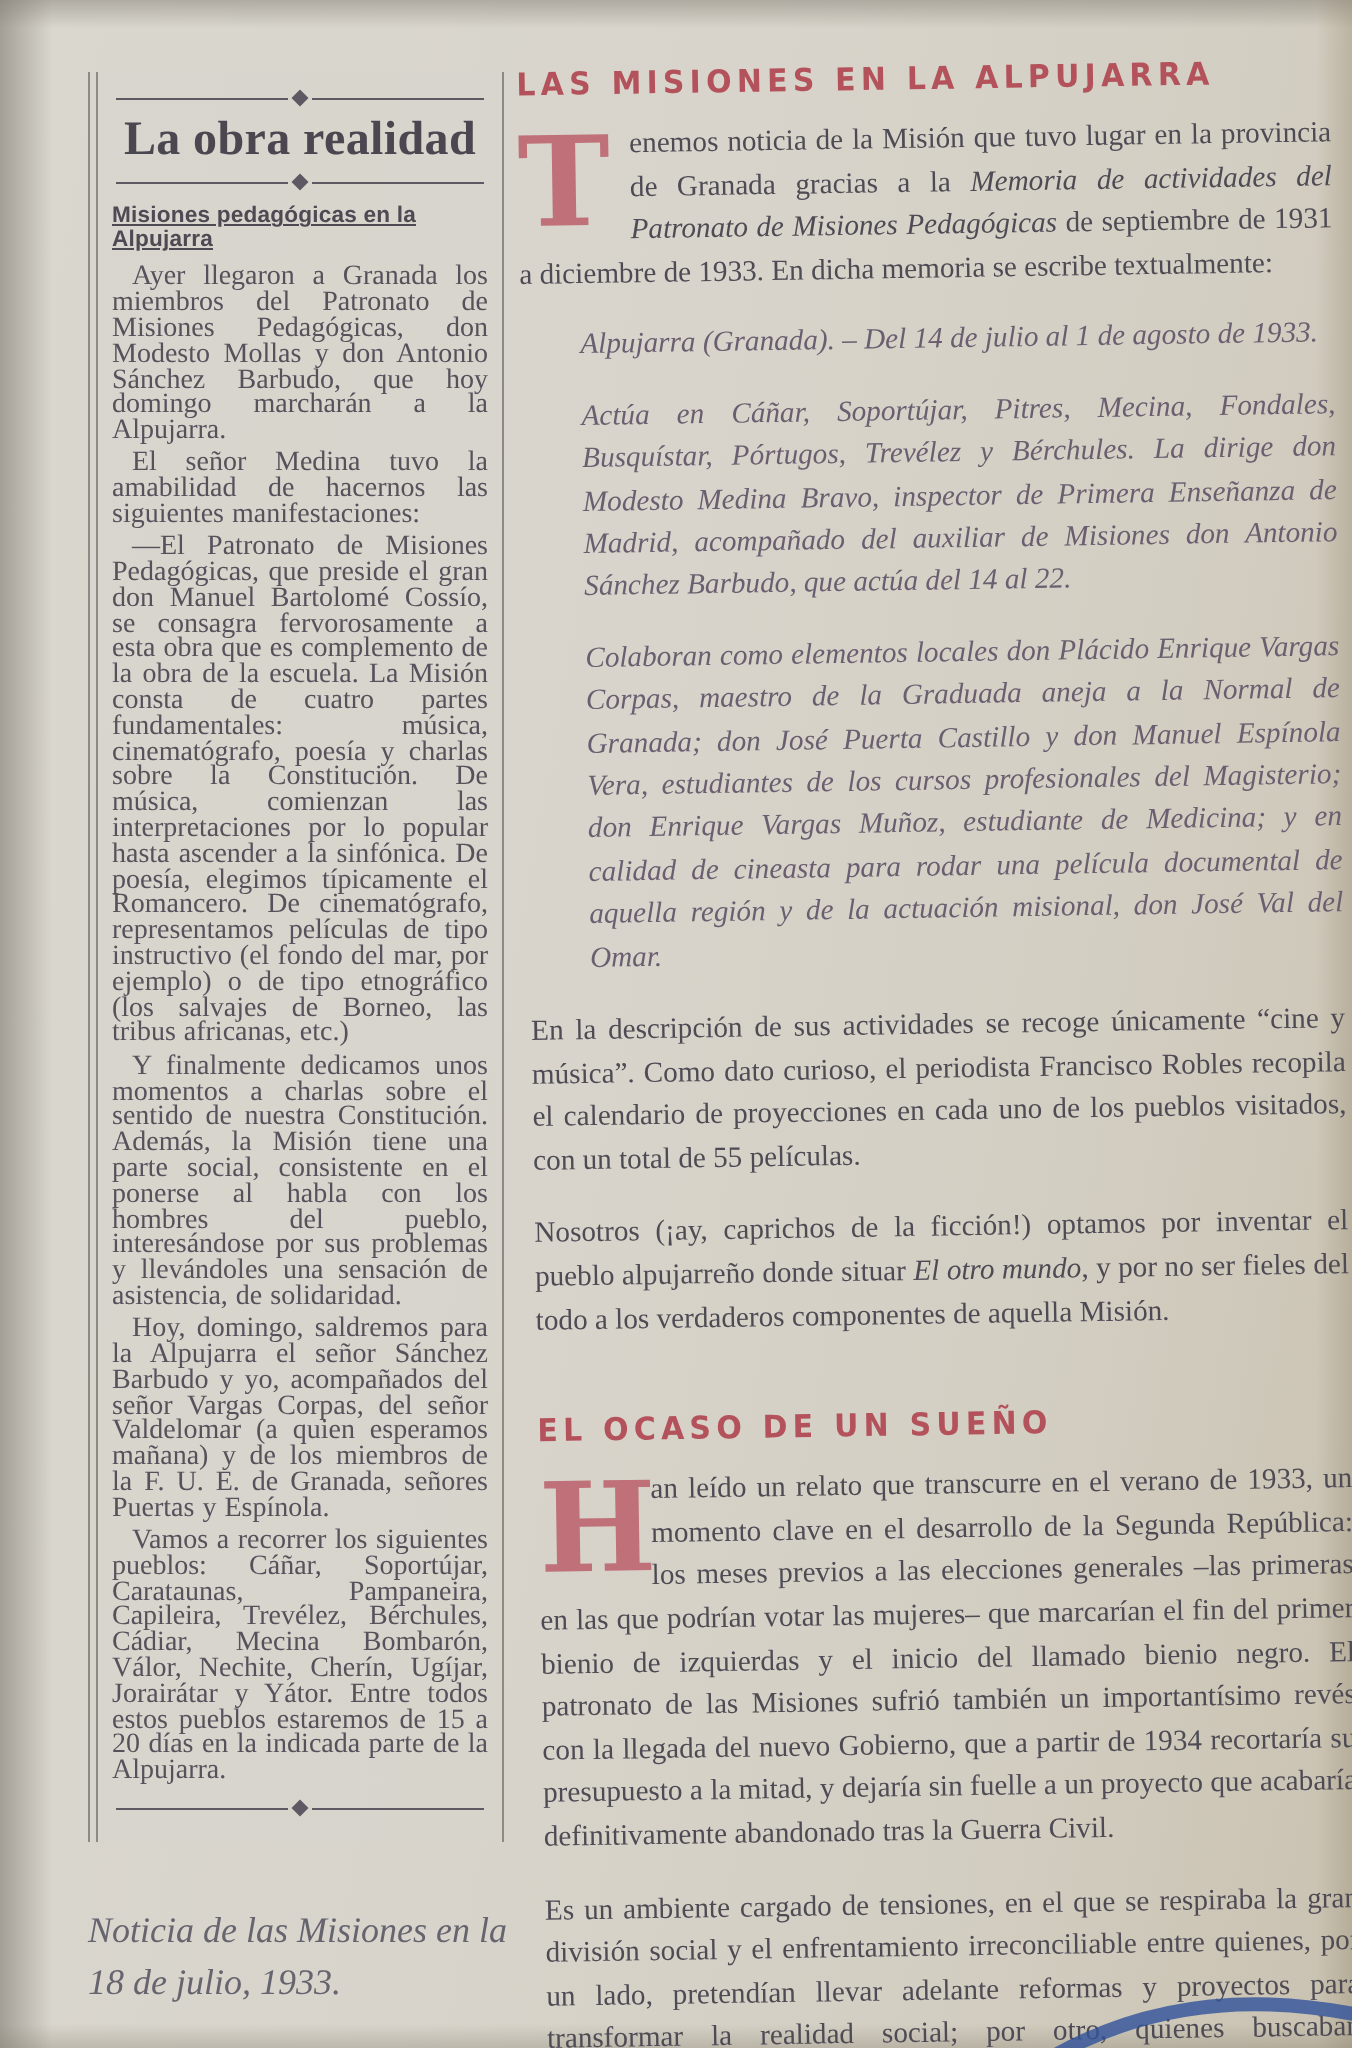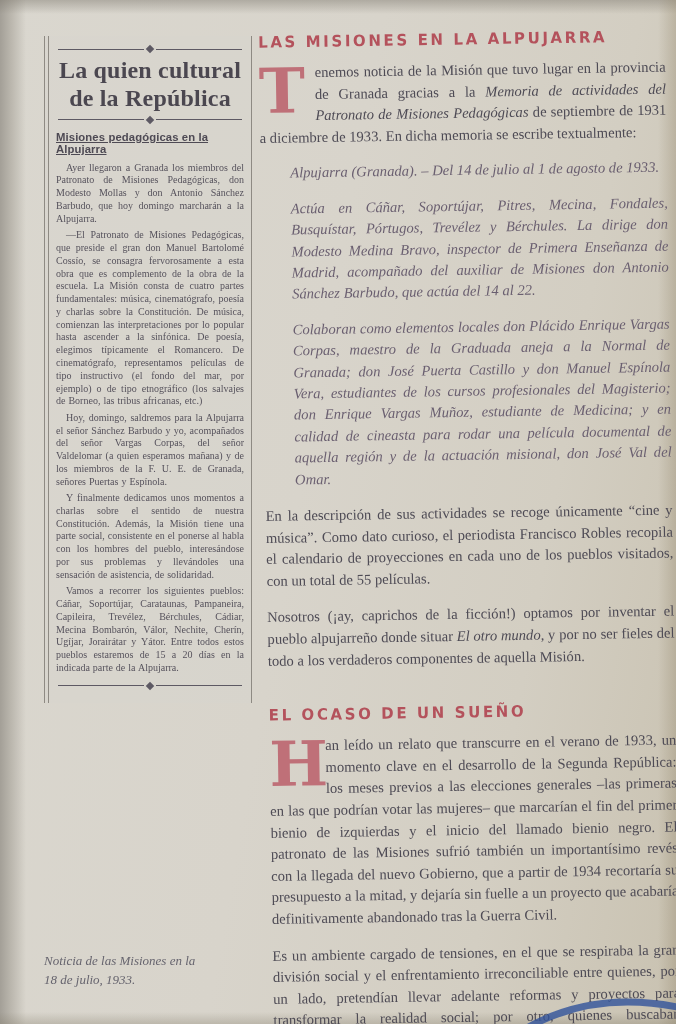--- a/index.html
+++ b/index.html
@@ -55,26 +55,26 @@
   .clip-title{
     text-align:center;font-weight:700;font-size:24px;line-height:1.18;
     color:#4b4750;letter-spacing:.2px;margin:4px 0 2px 0;
     font-family:"Liberation Serif", serif;
   }
   .clip-subtitle{
     font-family:"Liberation Sans", sans-serif;font-weight:700;
     font-size:11.3px;color:#4e4a54;margin:8px 0 7px 0;letter-spacing:.1px;text-decoration:underline;
   }
   .clip-body p{
-    font-size:10px;line-height:12.8px;text-align:justify;text-indent:10px;
+    font-size:14px;line-height:12.8px;text-align:justify;text-indent:10px;
     margin:0 0 3.5px 0;word-spacing:.5px;
   }
   .clip-caption{
     position:absolute;left:44px;top:952px;width:240px;
-    font-style:italic;font-size:13px;line-height:1.45;color:#66646e;
+    font-style:italic;font-size:18px;line-height:1.45;color:#66646e;
   }
 
   
   .article{
     position:absolute;left:258px;top:33px;width:407px;
     transform:rotate(-0.9deg);transform-origin:0 0;
     color:#4e4b55;
   }
   .deco-heading{
     font-family:"DejaVu Sans", sans-serif;font-weight:800;
@@ -107,34 +107,34 @@
   <div class="edge-right"></div>
   <div class="edge-bottom"></div>
 
   <div class="clipping">
     <div class="rule">
       <span class="rl"></span>
         <span class="diamond"></span>
         <span class="rl"></span>
     </div>
     <div class="clip-title">
-      <div>La quien cultural</div>
-      <div>de la República</div>
+      <div>La obra realidad</div>
     </div>
     <div class="rule">
       <span class="rl"></span>
         <span class="diamond"></span>
         <span class="rl"></span>
     </div>
     <div class="clip-subtitle">Misiones pedagógicas en la Alpujarra</div>
     <div class="clip-body">
       <p>Ayer llegaron a Granada los miembros del Patronato de Misiones Pedagógicas, don Modesto Mollas y don Antonio Sánchez Barbudo, que hoy domingo marcharán a la Alpujarra.</p>
+      <p>El señor Medina tuvo la amabilidad de hacernos las siguientes manifestaciones:</p>
       <p>—El Patronato de Misiones Pedagógicas, que preside el gran don Manuel Bartolomé Cossío, se consagra fervorosamente a esta obra que es complemento de la obra de la escuela. La Misión consta de cuatro partes fundamentales: música, cinematógrafo, poesía y charlas sobre la Constitución. De música, comienzan las interpretaciones por lo popular hasta ascender a la sinfónica. De poesía, elegimos típicamente el Romancero. De cinematógrafo, representamos películas de tipo instructivo (el fondo del mar, por ejemplo) o de tipo etnográfico (los salvajes de Borneo, las tribus africanas, etc.)</p>
+      <p>Y finalmente dedicamos unos momentos a charlas sobre el sentido de nuestra Constitución. Además, la Misión tiene una parte social, consistente en el ponerse al habla con los hombres del pueblo, interesándose por sus problemas y llevándoles una sensación de asistencia, de solidaridad.</p>
       <p>Hoy, domingo, saldremos para la Alpujarra el señor Sánchez Barbudo y yo, acompañados del señor Vargas Corpas, del señor Valdelomar (a quien esperamos mañana) y de los miembros de la F. U. E. de Granada, señores Puertas y Espínola.</p>
-      <p>Y finalmente dedicamos unos momentos a charlas sobre el sentido de nuestra Constitución. Además, la Misión tiene una parte social, consistente en el ponerse al habla con los hombres del pueblo, interesándose por sus problemas y llevándoles una sensación de asistencia, de solidaridad.</p>
       <p>Vamos a recorrer los siguientes pueblos: Cáñar, Soportújar, Carataunas, Pampaneira, Capileira, Trevélez, Bérchules, Cádiar, Mecina Bombarón, Válor, Nechite, Cherín, Ugíjar, Jorairátar y Yátor. Entre todos estos pueblos estaremos de 15 a 20 días en la indicada parte de la Alpujarra.</p>
     </div>
     <div class="rule" style="margin-top:8px;">
       <span class="rl"></span>
         <span class="diamond"></span>
         <span class="rl"></span>
     </div>
   </div>
 
   <div class="clip-caption">

